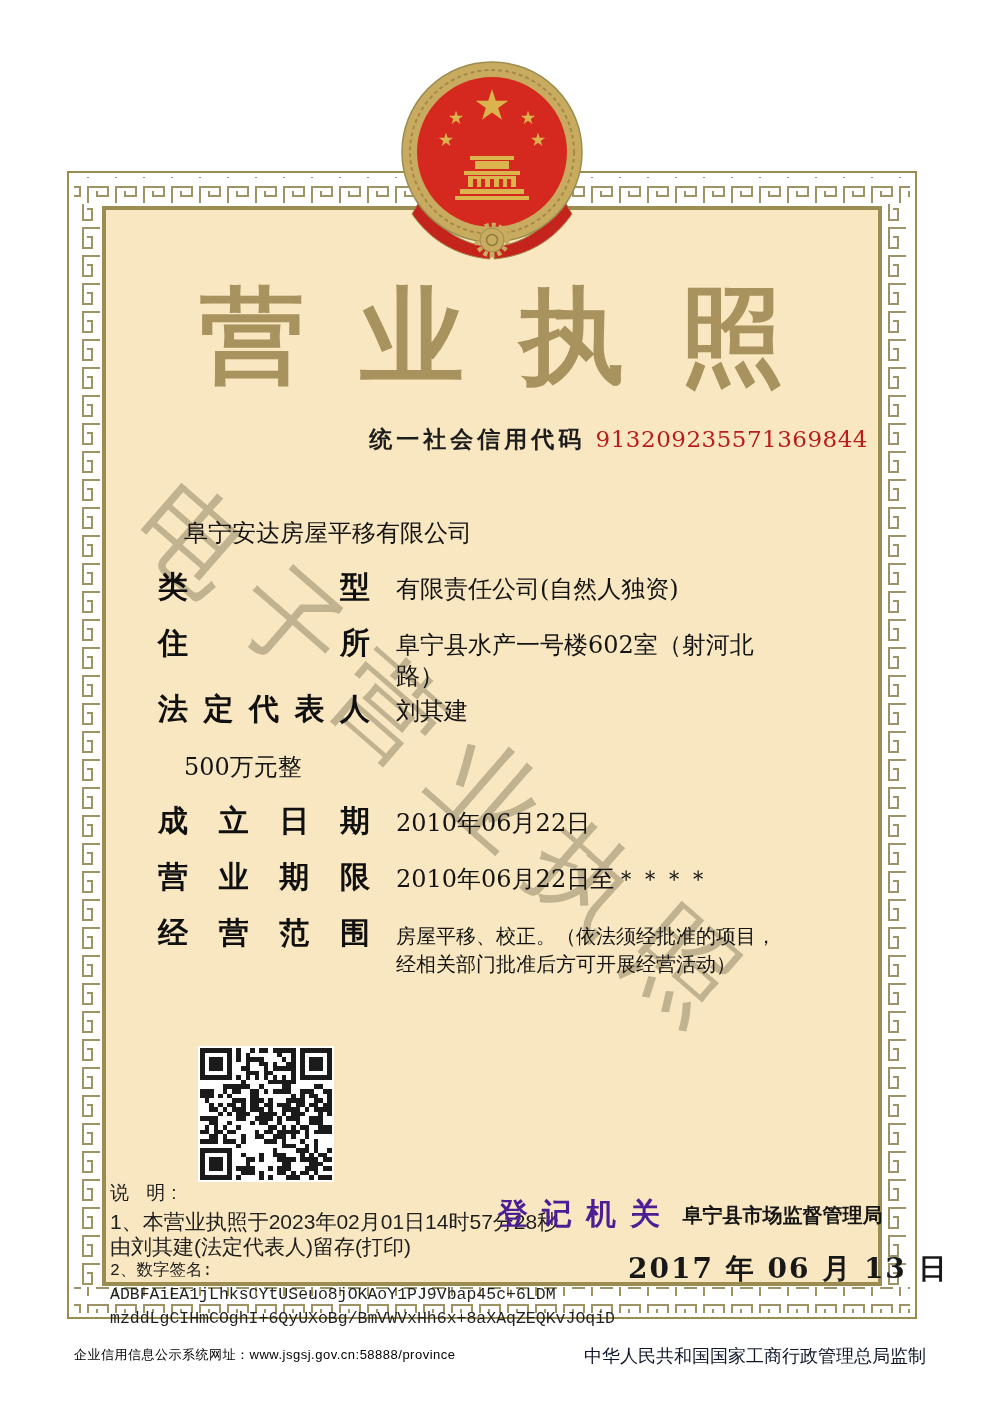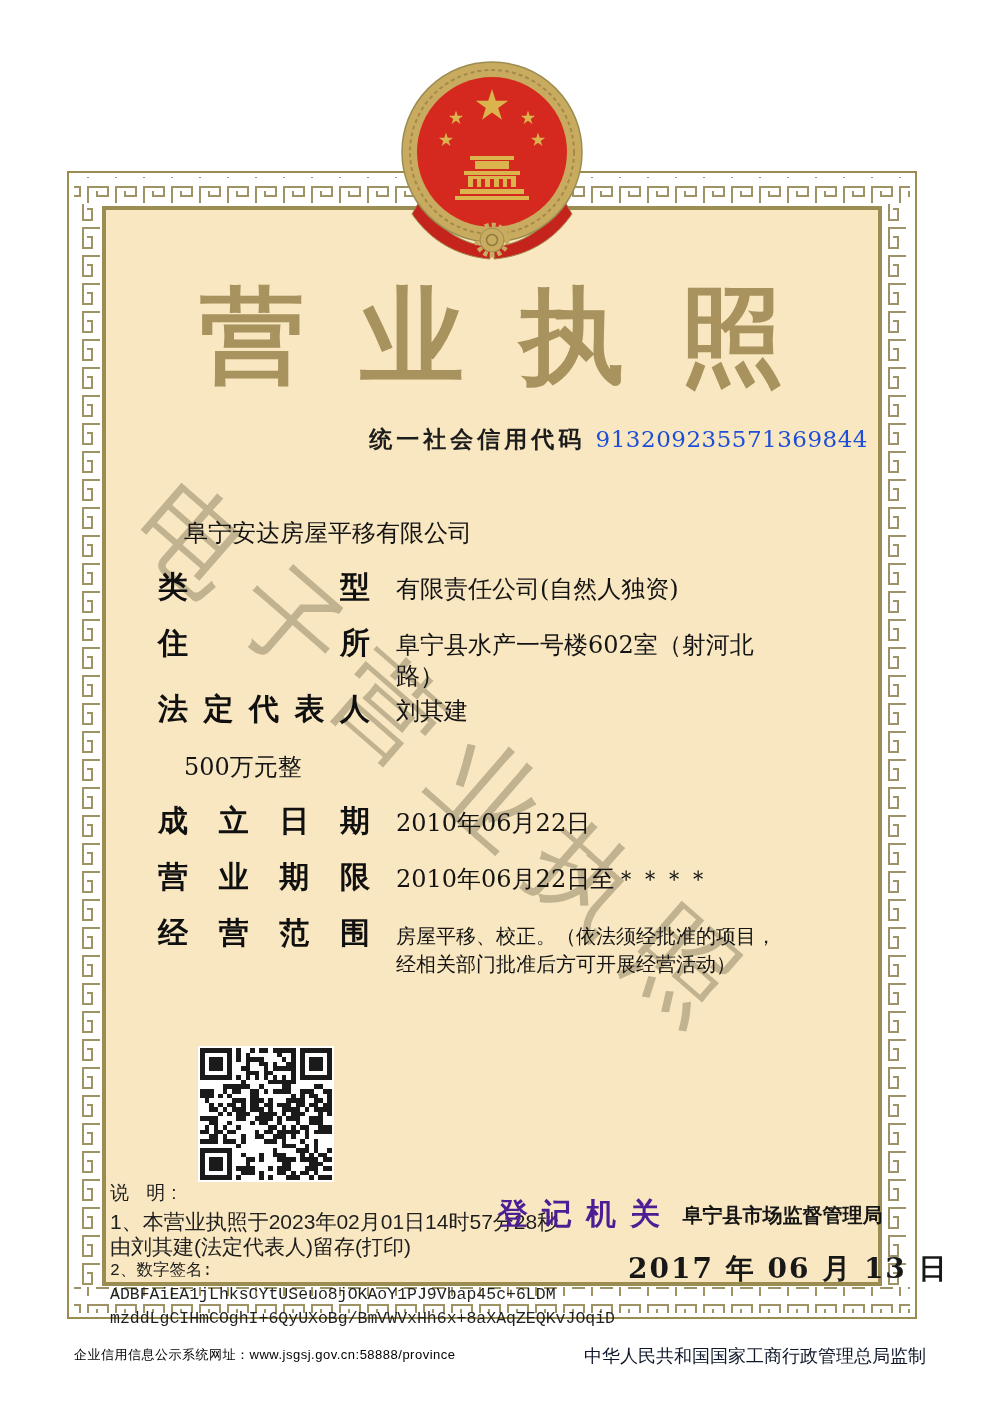--- a/index.html
+++ b/index.html
@@ -16,21 +16,21 @@
     transform:rotate(41deg);transform-origin:0 0;pointer-events:none;
   }
   .layer{position:absolute;z-index:3;}
   #title{
     left:106px;top:276px;width:772px;text-align:center;
     font-family:"DejaVu Serif",serif;font-weight:bold;font-size:104px;line-height:1.15;
     color:#a8935f;letter-spacing:56px;text-indent:56px;white-space:nowrap;
   }
   #credit-line{left:0;top:424px;width:868px;text-align:right;white-space:nowrap;}
   #credit-line .lab{font-weight:bold;font-size:23px;letter-spacing:4px;color:#1d1d1d;}
-  #credit-line .code{font-family:"DejaVu Serif",serif;font-size:23px;color:#1d4ed8;margin-left:6px;letter-spacing:.5px;}
+  #credit-line .code{font-family:"DejaVu Serif",serif;font-size:23px;color:#b91c1c;margin-left:6px;letter-spacing:.5px;}
   #fields{left:158px;top:514px;width:620px;}
   .frow{display:flex;align-items:flex-start;min-height:56px;}
   .flabel{
     width:212px;flex:0 0 212px;font-weight:bold;font-size:30px;color:#101010;
     text-align:justify;text-align-last:justify;line-height:1.1;
   }
   .fvalue{
     margin-left:26px;padding-top:4px;font-family:"DejaVu Serif",serif;
     font-size:24px;color:#141414;line-height:1.3;
   }

